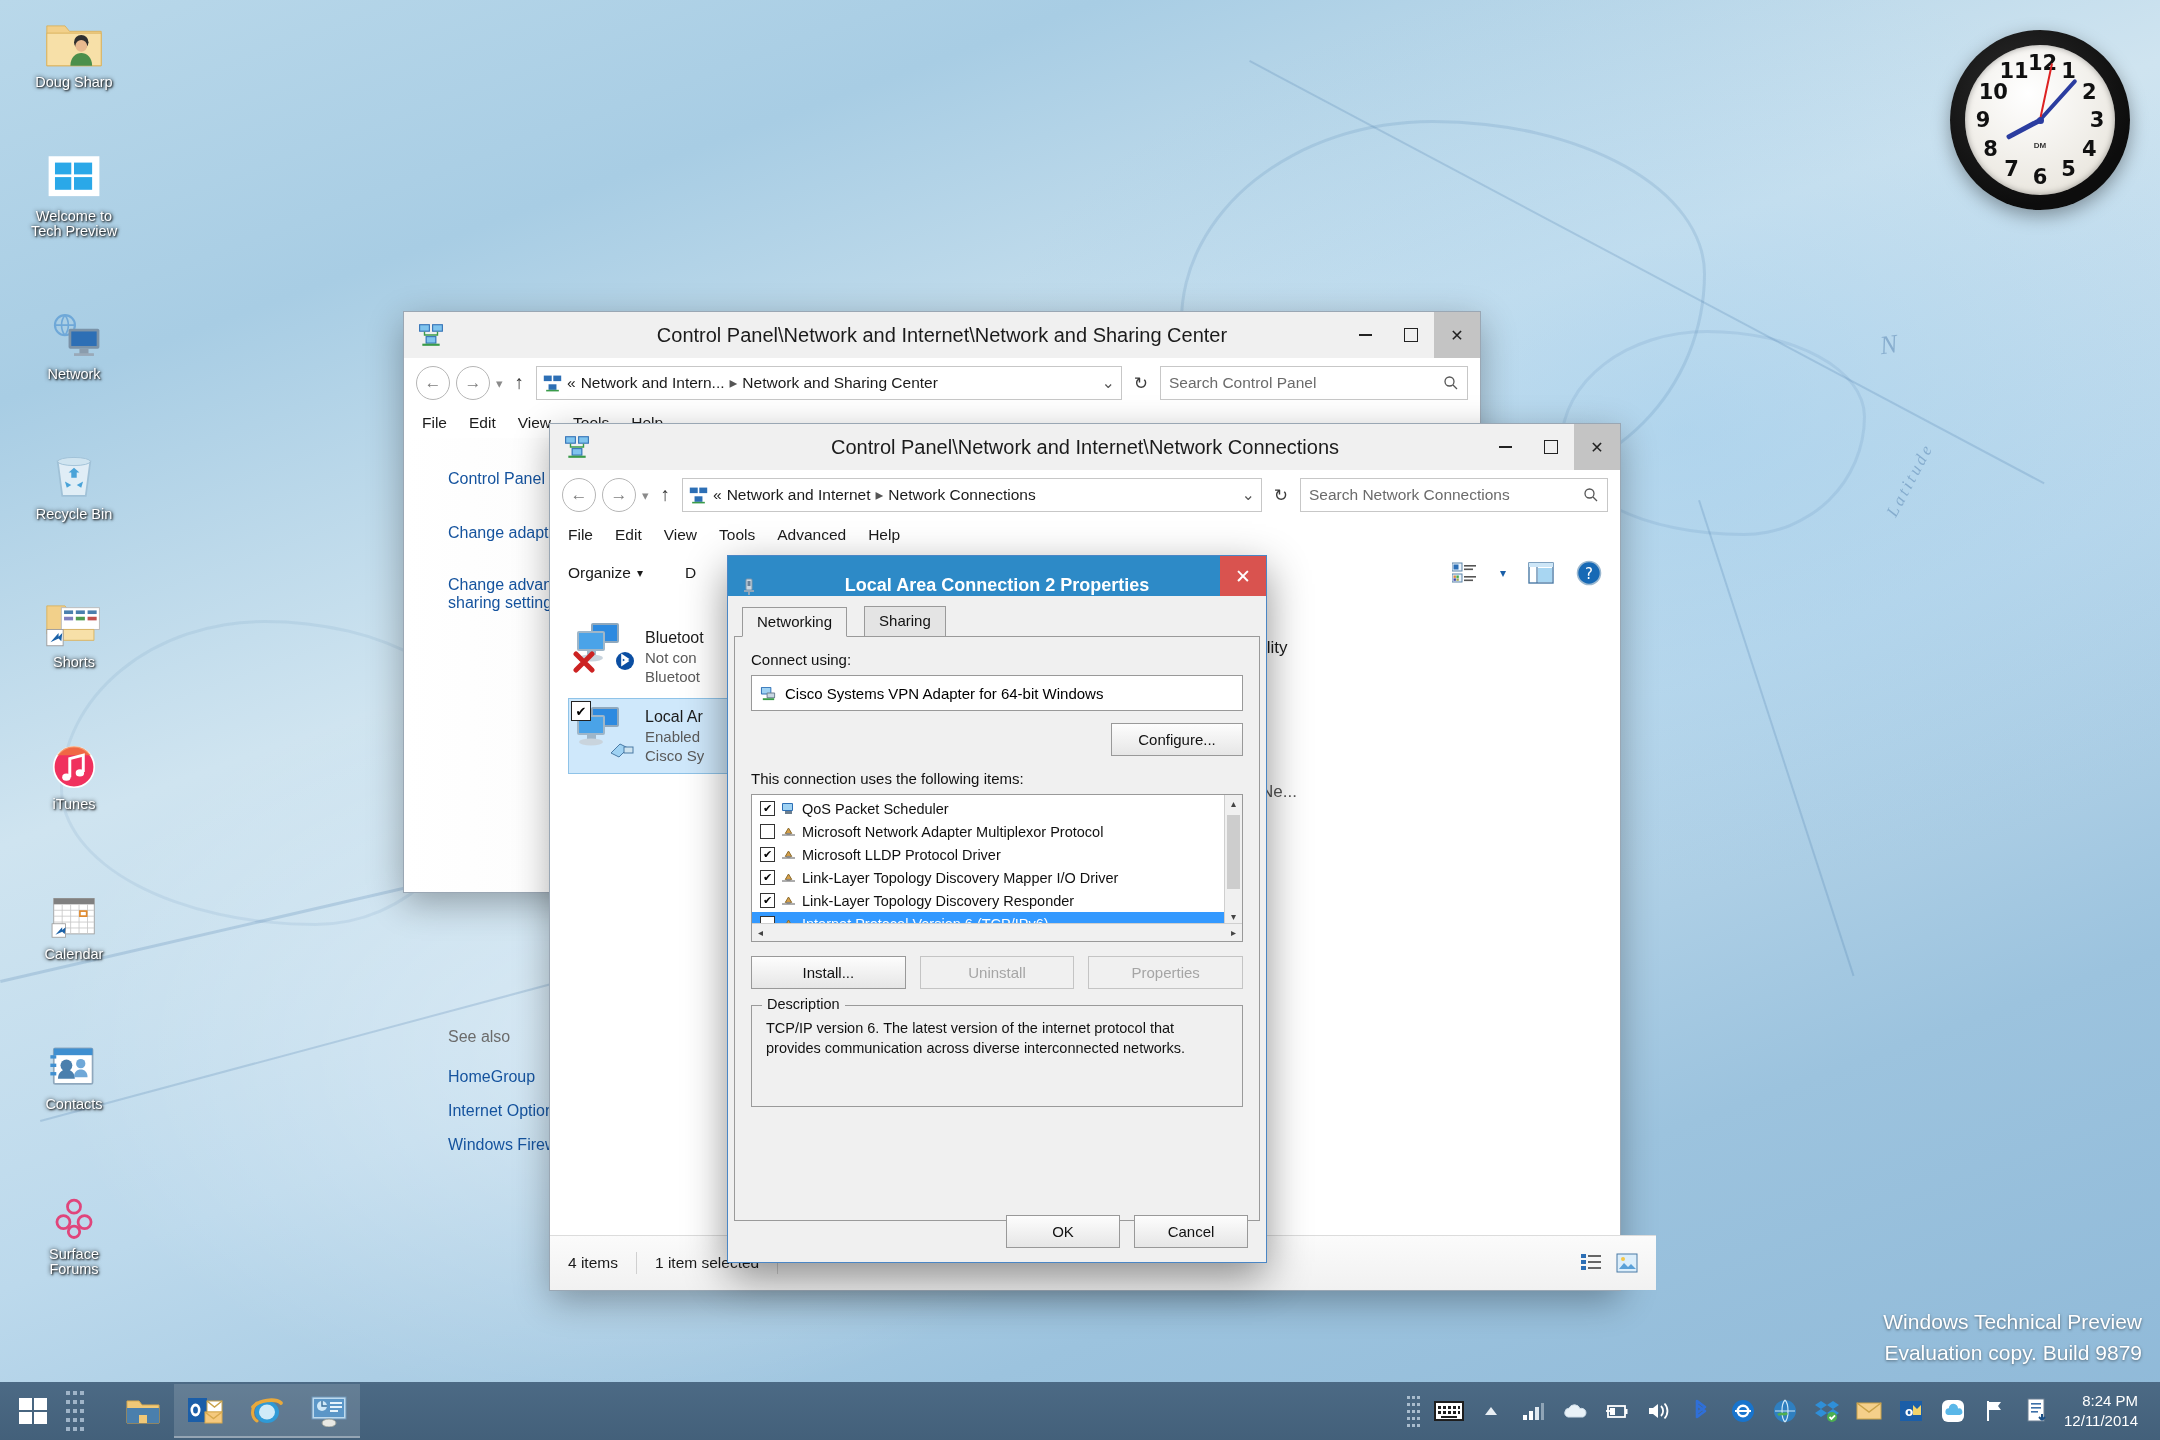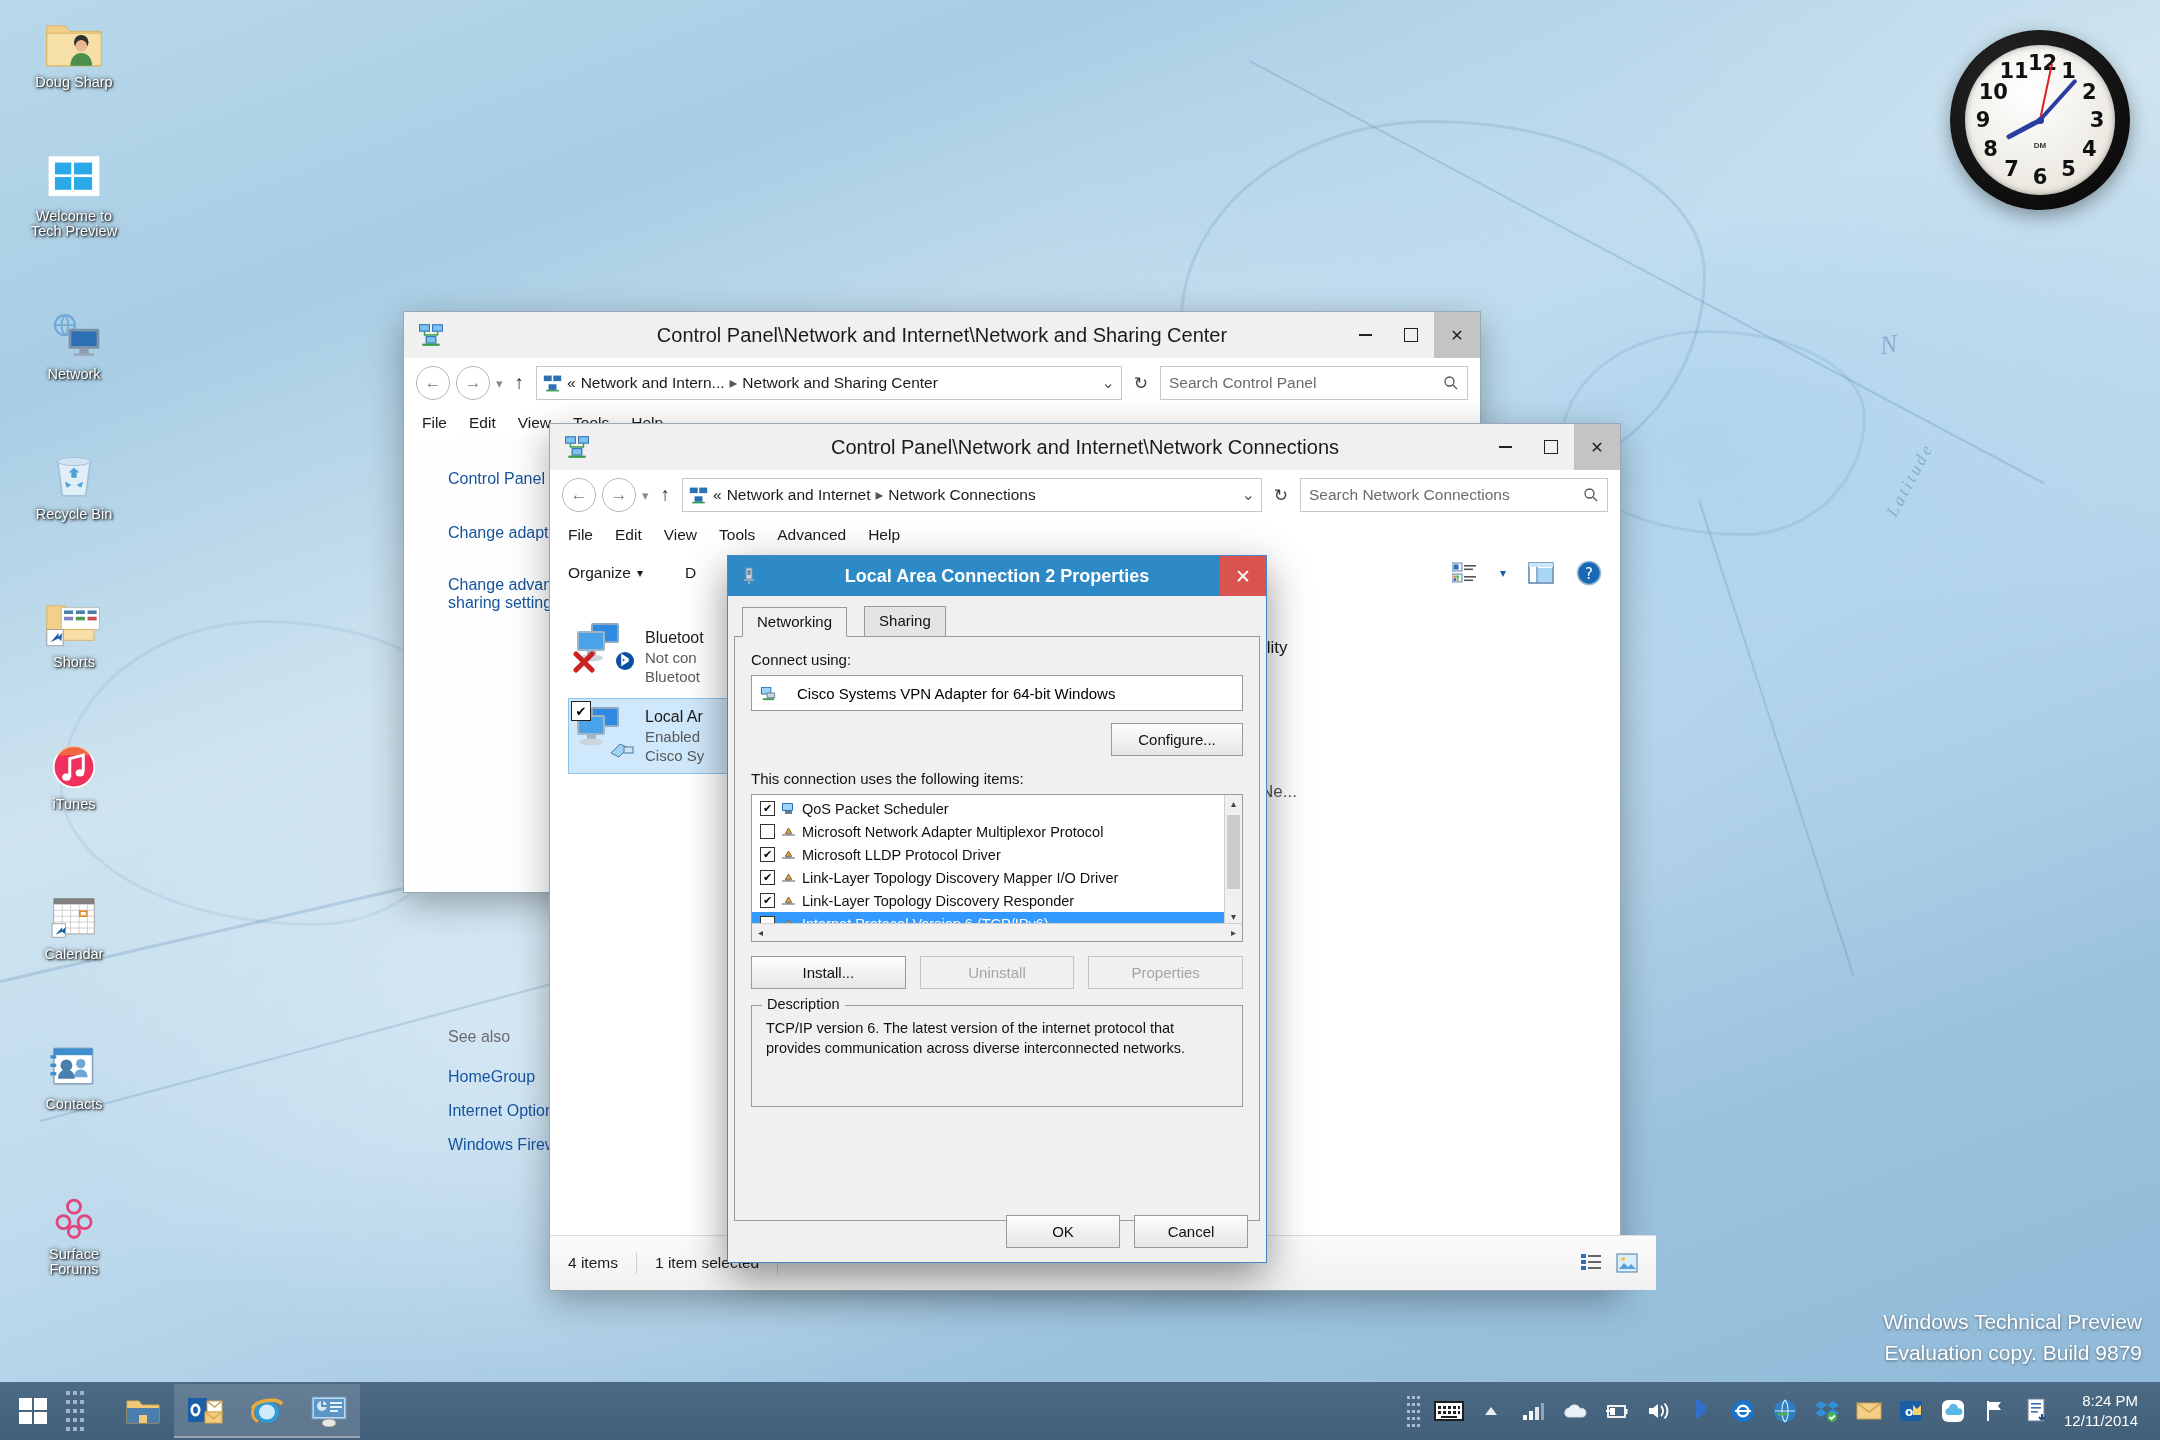--- a/index.html
+++ b/index.html
@@ -59,29 +59,29 @@
   .searchbox{width:290px;height:32px;border:1px solid #c7c7c7;background:#fff;display:flex;align-items:center;
              padding:0 8px;font-size:15.5px;color:#6b6b6b;}
   .menubar{height:30px;display:flex;align-items:center;gap:22px;padding:0 18px;font-size:15.5px;color:#1b1b1b;background:#fff;}
   .toolbar{height:46px;display:flex;align-items:center;padding:0 18px;font-size:15.5px;color:#1b1b1b;
            background:#fff;border-bottom:1px solid #e3e3e3;}
 
   .navlink{color:#15539e;font-size:16px;cursor:pointer;}
 
   
   .dlg{position:absolute;background:#f0f0f0;box-shadow:0 0 0 1px #4a86c5,0 14px 40px rgba(0,0,0,.45);}
-  .dlg-title{height:40px;background:#2d8ac7;display:flex;align-items:center;position:relative;}
+  .dlg-title{height:40px;background:#2d8ac7;display:flex;align-items:flex-end;position:relative;}
   .dlg-title .t{position:absolute;left:0;right:0;text-align:center;color:#fff;font-size:18px;font-weight:bold;}
   .dlg-close{position:absolute;right:0;top:0;width:46px;height:40px;background:#d9534f;color:#fff;
              display:flex;align-items:center;justify-content:center;font-size:19px;}
   .tabstrip{display:flex;gap:17px;padding:10px 14px 0 14px;}
   .tab{padding:5px 14px 6px;font-size:15px;border:1px solid #9a9a9a;border-bottom:none;background:#e4e4e4;color:#111;}
   .tab.active{background:#f0f0f0;position:relative;top:1px;border-bottom:1px solid #f0f0f0;}
   .panel{margin:0 6px 14px;border:1px solid #9a9a9a;background:#f0f0f0;padding:14px 16px;}
-  .fieldbox{background:#fff;border:1px solid #999;height:34px;display:flex;align-items:center;padding:0 8px;gap:20px;font-size:15px;}
+  .fieldbox{background:#fff;border:1px solid #999;height:34px;display:flex;align-items:center;padding:0 8px;gap:8px;font-size:15px;}
   .btn{border:1px solid #999;background:linear-gradient(#fdfdfd,#e6e6e6);font-size:15px;color:#111;
        padding:7px 0;text-align:center;min-width:120px;}
   .btn.dis{color:#a5a5a5;background:#f0f0f0;border-color:#c4c4c4;}
   .listbox{background:#fff;border:1px solid #999;position:relative;overflow:hidden;}
   .lrow{display:flex;align-items:center;gap:6px;height:23px;padding-left:8px;font-size:14.5px;color:#111;white-space:nowrap;}
   .lrow.sel{background:#3399ff;color:#fff;}
   .cb{width:13px;height:13px;border:1px solid #333;background:#fff;display:flex;align-items:center;
       justify-content:center;font-size:11px;line-height:11px;color:#000;flex:0 0 auto;}
   .group{border:1px solid #9a9a9a;padding:12px 14px 14px;position:relative;margin-top:16px;}
   .group > .legend{position:absolute;top:-10px;left:10px;background:#f0f0f0;padding:0 5px;font-size:14.5px;color:#111;}

